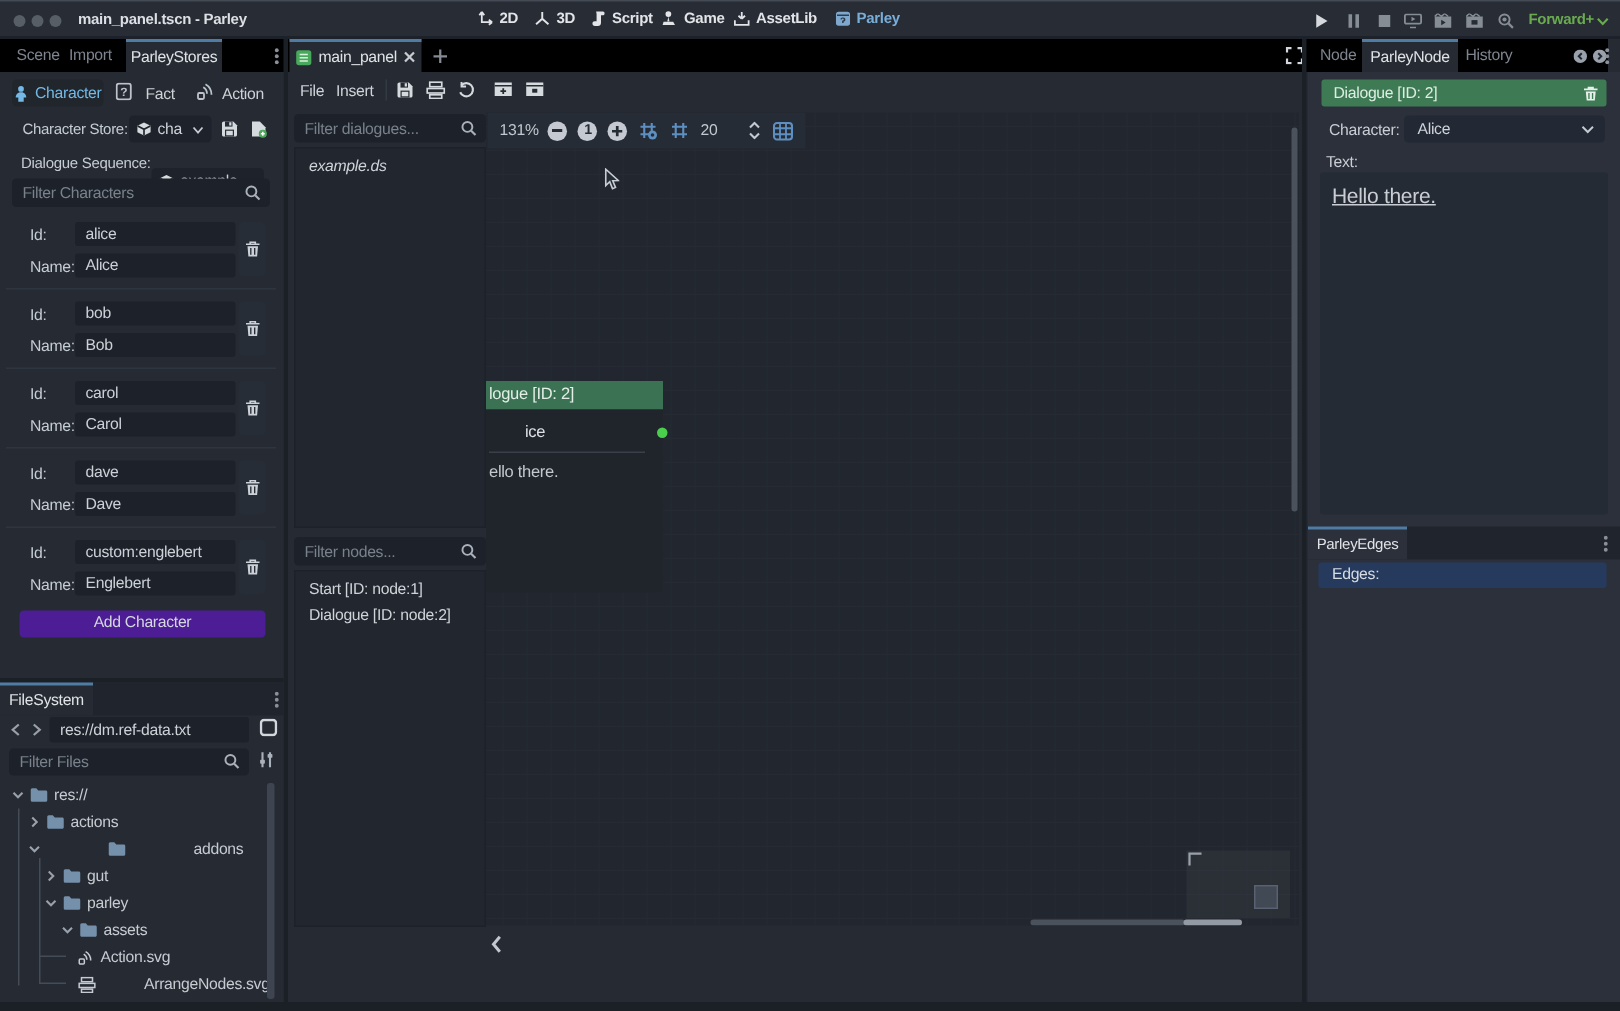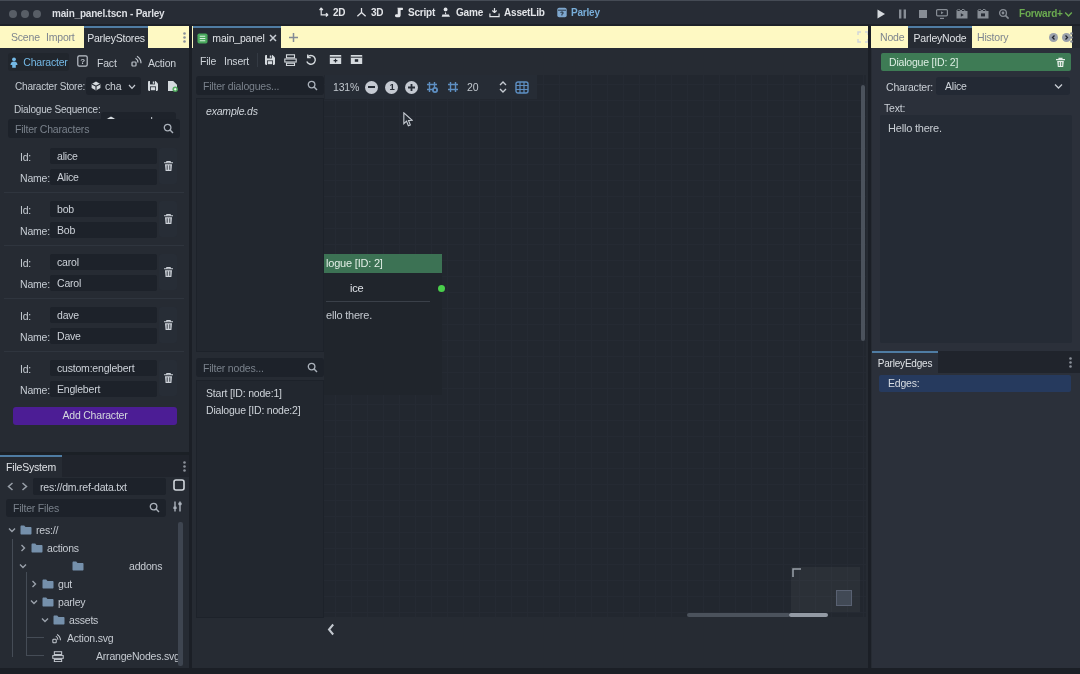--- a/index.html
+++ b/index.html
@@ -10,21 +10,21 @@
   #win { position:relative; width:1080px; height:674px; background:#262b33; }
   svg { display:block; }
   .dim { color:#848b95; }
 
   #titlebar { position:absolute; left:0; top:0; width:1080px; height:26px; background:#272c35;
               border-bottom:2px solid #1d2129; border-top:1px solid #454b55; }
   .wdot { position:absolute; top:9px; width:8px; height:8px; border-radius:50%; background:#585e66; }
   .topmenu { position:absolute; top:6px; display:flex; align-items:center; gap:4px;
              font-weight:bold; font-size:10px; color:#e2e4e8; }
 
-  #tabstrip { position:absolute; left:0; top:26px; width:1072px; height:22px; background:#fef9c3; }
+  #tabstrip { position:absolute; left:0; top:26px; width:1072px; height:22px; background:#000000; }
   .tab { position:absolute; top:0; height:22px; display:flex; align-items:center; justify-content:center;
          font-size:10.5px; color:#7e858f; }
   .tab.active { background:#262b33; color:#dfe2e6; border-top:2px solid #4f7ca3; }
 
   #leftdock { position:absolute; left:0; top:48px; width:189px; height:620px; background:#262b33; }
   #centerpane { position:absolute; left:192px; top:48px; width:676px; height:597px; background:#262b33; }
   #rightdock { position:absolute; left:872px; top:48px; width:208px; height:620px; background:#2b303a; }
   .vborder { position:absolute; top:26px; width:3px; height:642px; background:#1b1f26; }
 
   #bottombar { position:absolute; left:190px; top:645px; width:682px; height:23px; background:#262b33;
@@ -628,21 +628,21 @@
     </div>
     <span class="rlabel" style="left:14px;top:33px;">Character:</span>
     <div class="abs" style="left:64px;top:29px;width:134px;height:18px;background:#232934;border-radius:3px;">
       <span style="position:absolute;left:9px;top:3px;color:#ced3d9;font-size:10.5px;">Alice</span>
       <svg style="position:absolute;right:7px;top:6px;" width="9" height="7" viewBox="0 0 9 7">
           <path d="M1 1.5 L4.5 5 L8 1.5" stroke="#c6cbd2" stroke-width="1.3" fill="none"></path>
         </svg>
     </div>
     <span class="rlabel" style="left:12px;top:54px;">Text:</span>
     <div class="abs" style="left:8px;top:67px;width:192px;height:228px;background:#252b35;border-radius:2px;">
-      <span style="position:absolute;left:8px;top:7px;color:#c9ced4;font-size:11px;">Hello there.</span>
+      <span style="position:absolute;left:8px;top:7px;color:#c9ced4;font-size:14px;text-decoration:underline;">Hello there.</span>
     </div>
 
     <div class="abs" style="left:0;top:303px;width:208px;height:22px;background:#20242c;">
       <div class="tab active" style="left:0px;width:66px;background:#2b303a;font-size:10px;">ParleyEdges</div>
       <div class="abs" style="left:197px;top:6px;">
         <svg width="3" height="11" viewBox="0 0 3 11">
             <circle cx="1.5" cy="1.5" r="1.3" fill="#8a9099"></circle>
             <circle cx="1.5" cy="5.5" r="1.3" fill="#8a9099"></circle>
             <circle cx="1.5" cy="9.5" r="1.3" fill="#8a9099"></circle>
           </svg>

